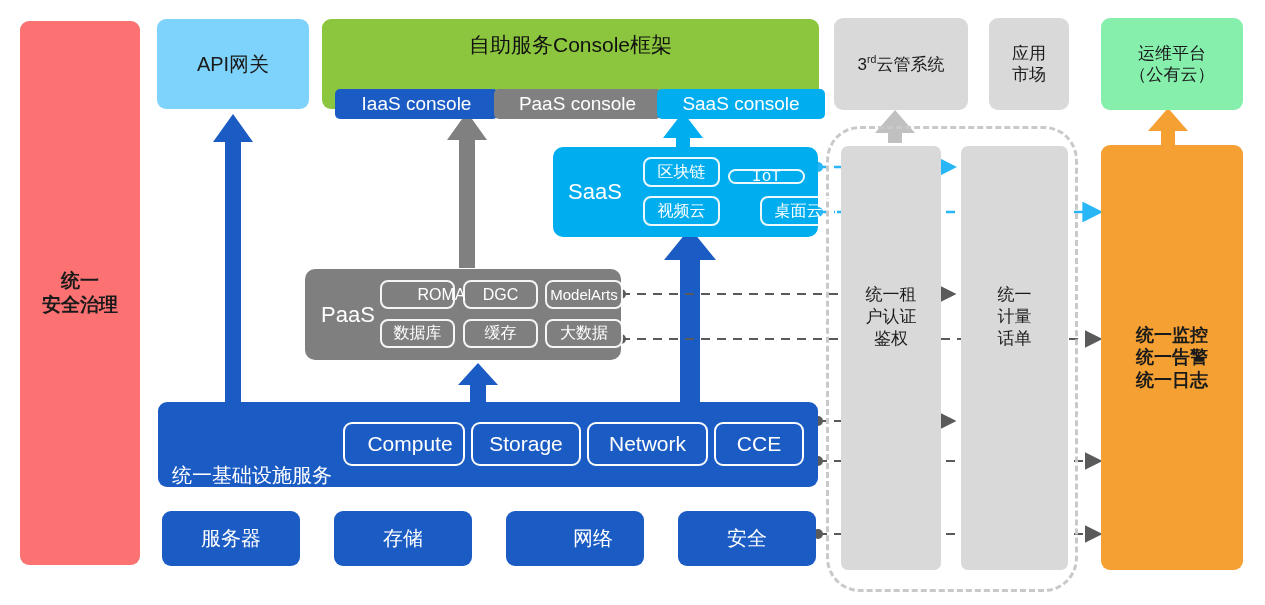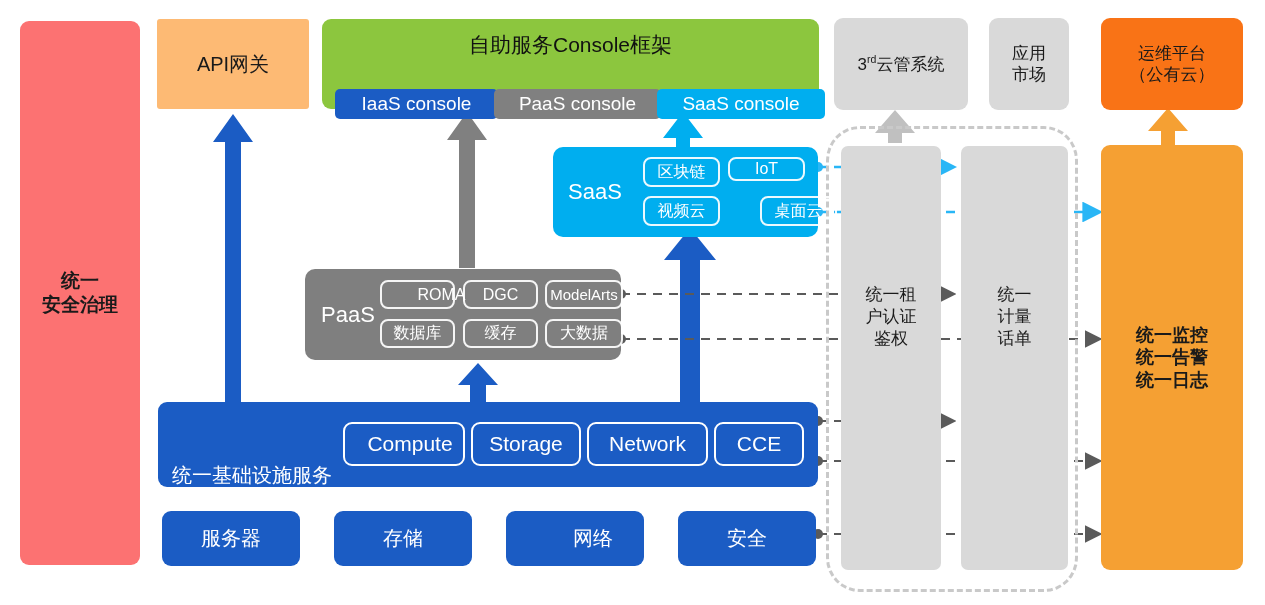--- a/index.html
+++ b/index.html
@@ -7,34 +7,34 @@
        font-family:"Liberation Sans","DejaVu Sans",sans-serif;}
   #stage{position:absolute;left:0;top:0;width:1265px;height:605px;}
 
   .box{position:absolute;box-sizing:border-box;display:flex;align-items:center;
        justify-content:center;text-align:center;line-height:1.25;}
 
   
   .panel-red{background:#fc7272;border-radius:9px;color:#1a1a1a;font-size:19px;font-weight:700;}
 
   
-  .panel-apigw{background:#fdba74;border-radius:3px;color:#1a1a1a;font-size:20px;}
+  .panel-apigw{background:#7dd3fc;border-radius:9px;color:#1a1a1a;font-size:20px;}
 
   
   .panel-console{background:#8dc63f;background:#8cc63e;border-radius:9px;}
   .console-title{position:absolute;left:0;right:0;top:12px;font-size:21px;color:#111;text-align:center;}
   .console-chip{position:absolute;top:70px;height:30px;border-radius:5px;display:flex;
                 align-items:center;justify-content:center;color:#fff;font-size:19px;padding:0 10px;text-align:center;}
 
   
   .panel-gray{background:#d9d9d9;border-radius:9px;color:#1a1a1a;font-size:17px;}
 
   
   .panel-orange{background:#f5a033;border-radius:9px;color:#1a1a1a;font-size:18px;font-weight:700;}
-  .panel-orange-top{background:#f97316;border-radius:9px;color:#1a1a1a;font-size:17px;}
+  .panel-orange-top{background:#86efac;border-radius:9px;color:#1a1a1a;font-size:17px;}
 
   
   .panel-saas{background:#00AEEF;border-radius:10px;}
   .panel-paas{background:#7f7f7f;border-radius:10px;}
   .stack-label{position:absolute;color:#fff;font-size:22px;}
   .tag{position:absolute;box-sizing:border-box;border:2px solid rgba(255,255,255,.92);
        border-radius:8px;display:flex;align-items:center;justify-content:center;
        color:#fff;font-size:16px;}
 
   
@@ -165,21 +165,21 @@
   <div class="box panel-orange-top" style="left:1101px;top:18px;width:142px;height:92px;white-space:pre-line;">运维平台
 （公有云）</div>
 
   <div class="box panel-orange" style="left:1101px;top:145px;width:142px;height:425px;white-space:pre-line;">统一监控
 统一告警
 统一日志</div>
 
   <div class="panel-saas" style="position:absolute;left:553px;top:147px;width:265px;height:90px;">
     <div class="stack-label" style="left:15px;top:32px;">SaaS</div>
     <div class="tag" style="left:90px;top:10px;width:77px;height:30px;">区块链</div>
-    <div class="tag" style="left:175px;top:10px;width:77px;height:24px;">IoT</div>
+    <div class="tag" style="left:175px;top:22px;width:77px;height:15px;font-family:Liberation Mono, monospace;">IoT</div>
     <div class="tag" style="left:90px;top:49px;width:77px;height:30px;">视频云</div>
     <div class="tag" style="left:175px;top:49px;width:77px;height:30px;margin-left:32px;">桌面云</div>
   </div>
 
   <div class="panel-paas" style="position:absolute;left:305px;top:269px;width:316px;height:91px;">
     <div class="stack-label" style="left:16px;top:33px;">PaaS</div>
     <div class="tag" style="left:75px;top:11px;width:75px;height:29px;padding-left:48px;">ROMA</div>
     <div class="tag" style="left:158px;top:11px;width:75px;height:29px;">DGC</div>
     <div class="tag" style="left:240px;top:11px;width:78px;height:29px;font-size:15px;">ModelArts</div>
     <div class="tag" style="left:75px;top:50px;width:75px;height:29px;">数据库</div>

